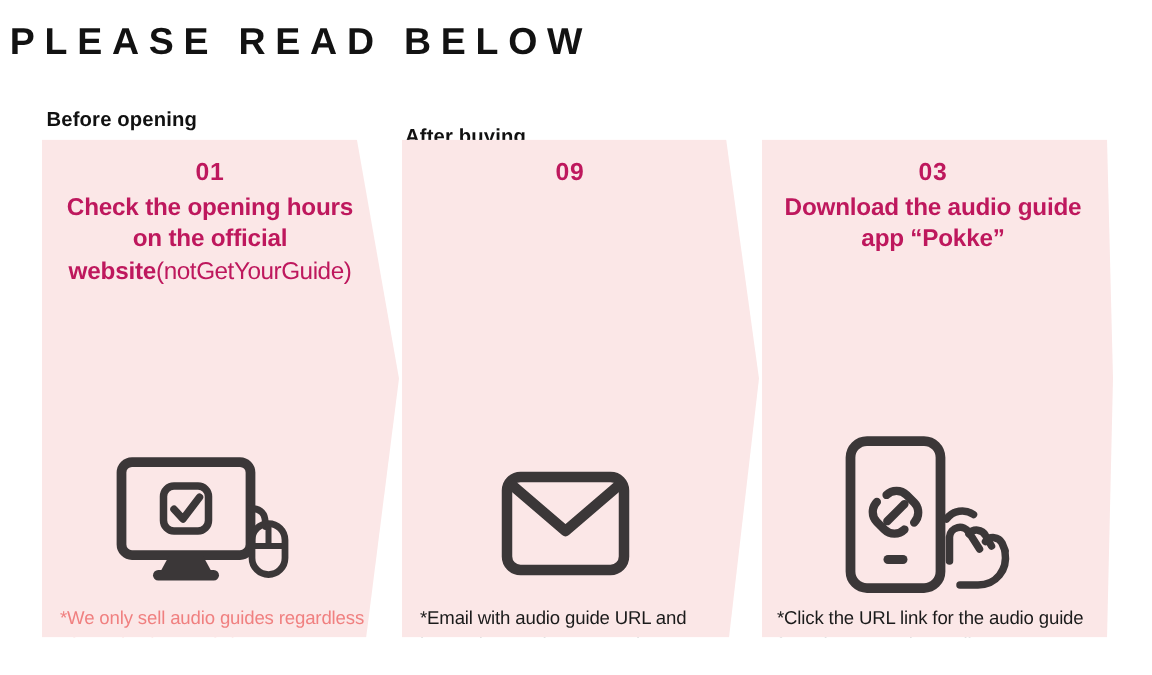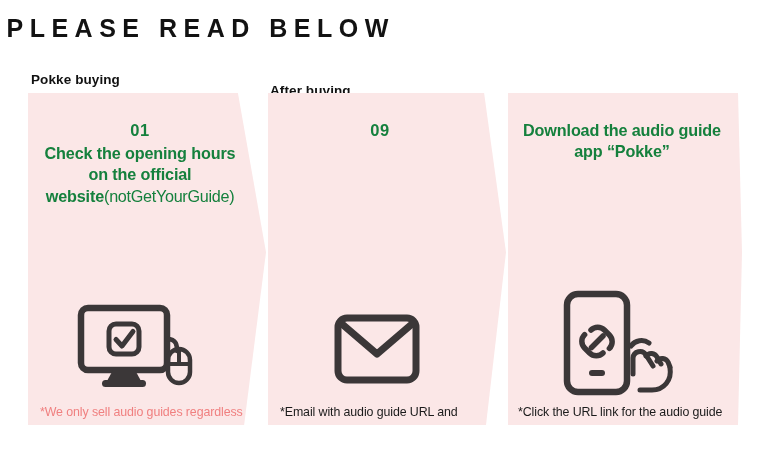--- a/index.html
+++ b/index.html
@@ -76,24 +76,23 @@
     width: 100%;
     height: 100%;
   }
 
   .card-head {
     position: absolute;
     top: 12px;
     left: 6px;
     width: 212px;
     text-align: center;
-    color: #15803d;
+    color: #be185d;
     font-weight: bold;
     line-height: 1.32;
-    margin-top: 15px;
   }
   .card-3 .card-head { width: 220px; left: 4px; }
 
   .card-num {
     font-size: 16.5px;
     font-weight: bold;
     letter-spacing: 0.5px;
     margin-bottom: 1px;
   }
   .card-title {
@@ -134,21 +133,21 @@
 
   .note-red { color: #F08080; }
   .note-dark { color: #1b1b1b; }
   .note + .note { margin-top: 0px; }
 </style>
 </head>
 <body>
 
 <div class="page-title">PLEASE READ BELOW</div>
 
-<div class="section-label before">Pokke buying</div>
+<div class="section-label before">Before opening</div>
 <div class="section-label after">After buying</div>
 
 <div class="cards">
 
   <div class="card card-1">
     <div class="card-inner">
       <div class="card-head">
         <div class="card-num">01</div>
         <div class="card-title"><span>Check the opening hours on the official website</span><span class="light">(notGetYourGuide)</span></div>
       </div>
@@ -189,20 +188,21 @@
 
       <div class="card-notes">
         <div class="note note-dark">*Email with audio guide URL and instructions on how to use it</div>
       </div>
     </div>
   </div>
 
   <div class="card card-3">
     <div class="card-inner">
       <div class="card-head">
+        <div class="card-num">03</div>
         <div class="card-title">Download the audio guide app “Pokke”</div>
       </div>
 
       <div class="icon-wrap icon-wrap-3">
         <svg width="116" height="106" viewBox="0 0 116 106" fill="none">
           <rect x="5" y="4" width="60" height="98" rx="11" ry="11" stroke="#3B3738" stroke-width="6.5" fill="none"></rect>
           <g stroke="#3B3738" stroke-width="5.5" stroke-linecap="round" fill="none">
             <path d="M29 40 a9.5 9.5 0 0 1 13.4 0 l5 5 a9.5 9.5 0 0 1 0 13.4"></path>
             <path d="M41 63 a9.5 9.5 0 0 1 -13.4 0 l-5 -5 a9.5 9.5 0 0 1 0 -13.4"></path>
             <path d="M29.5 57.5 L41 46"></path>

